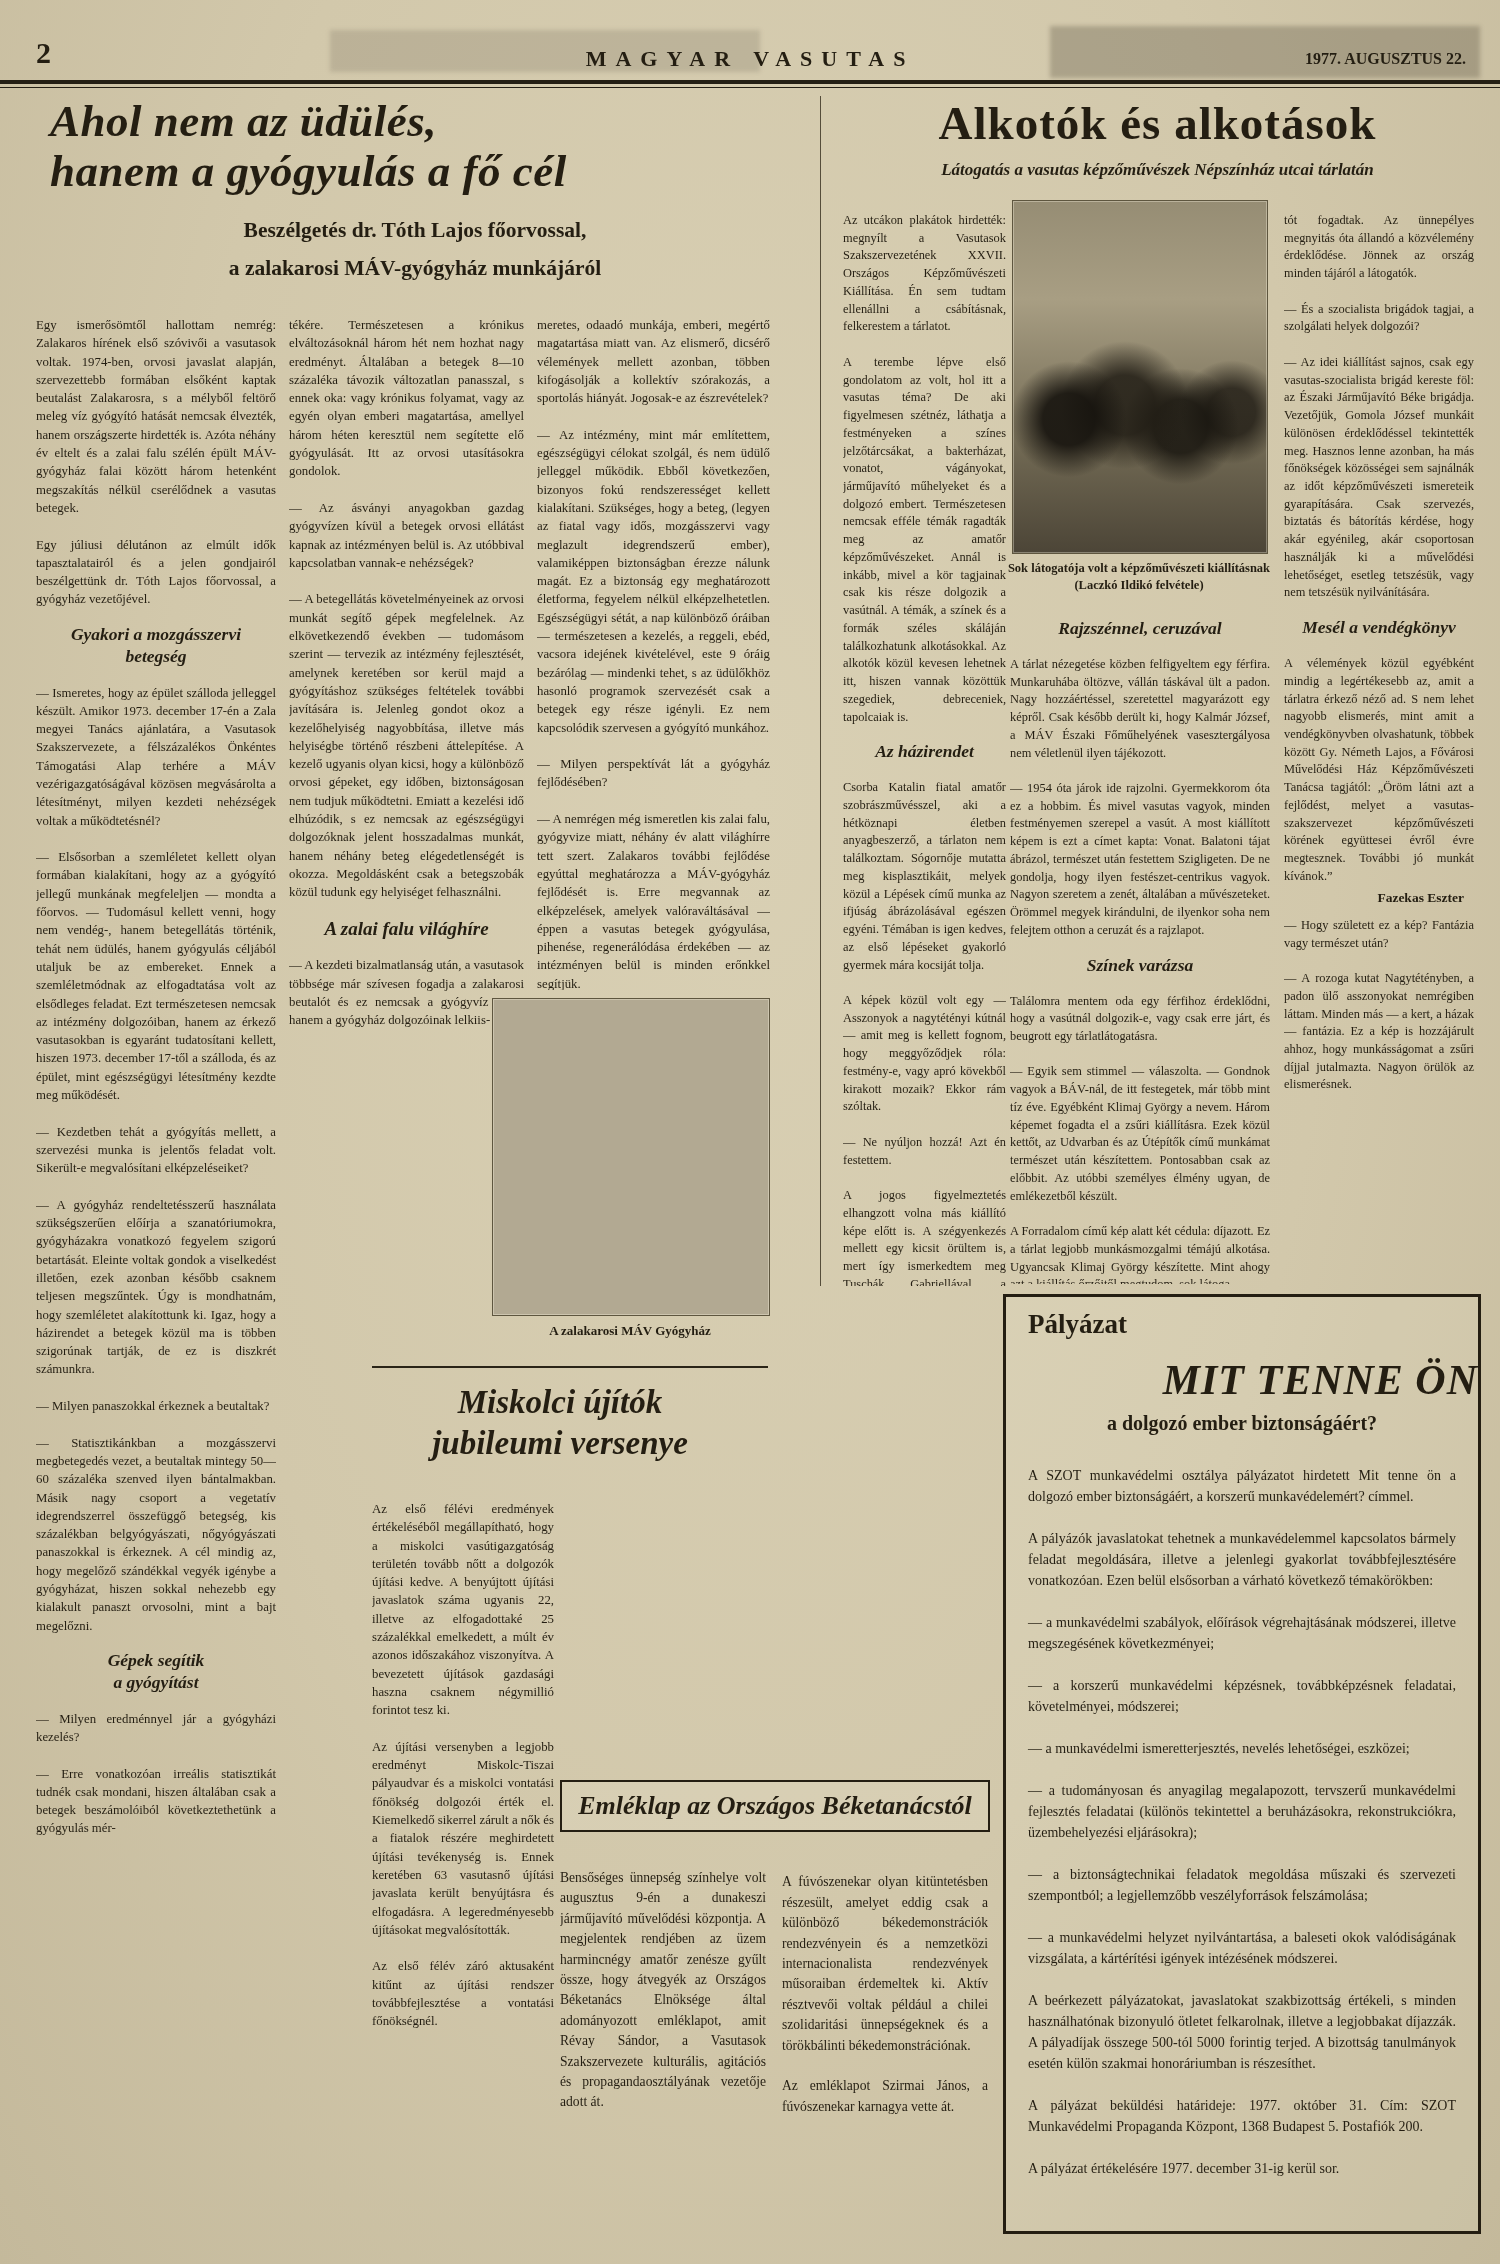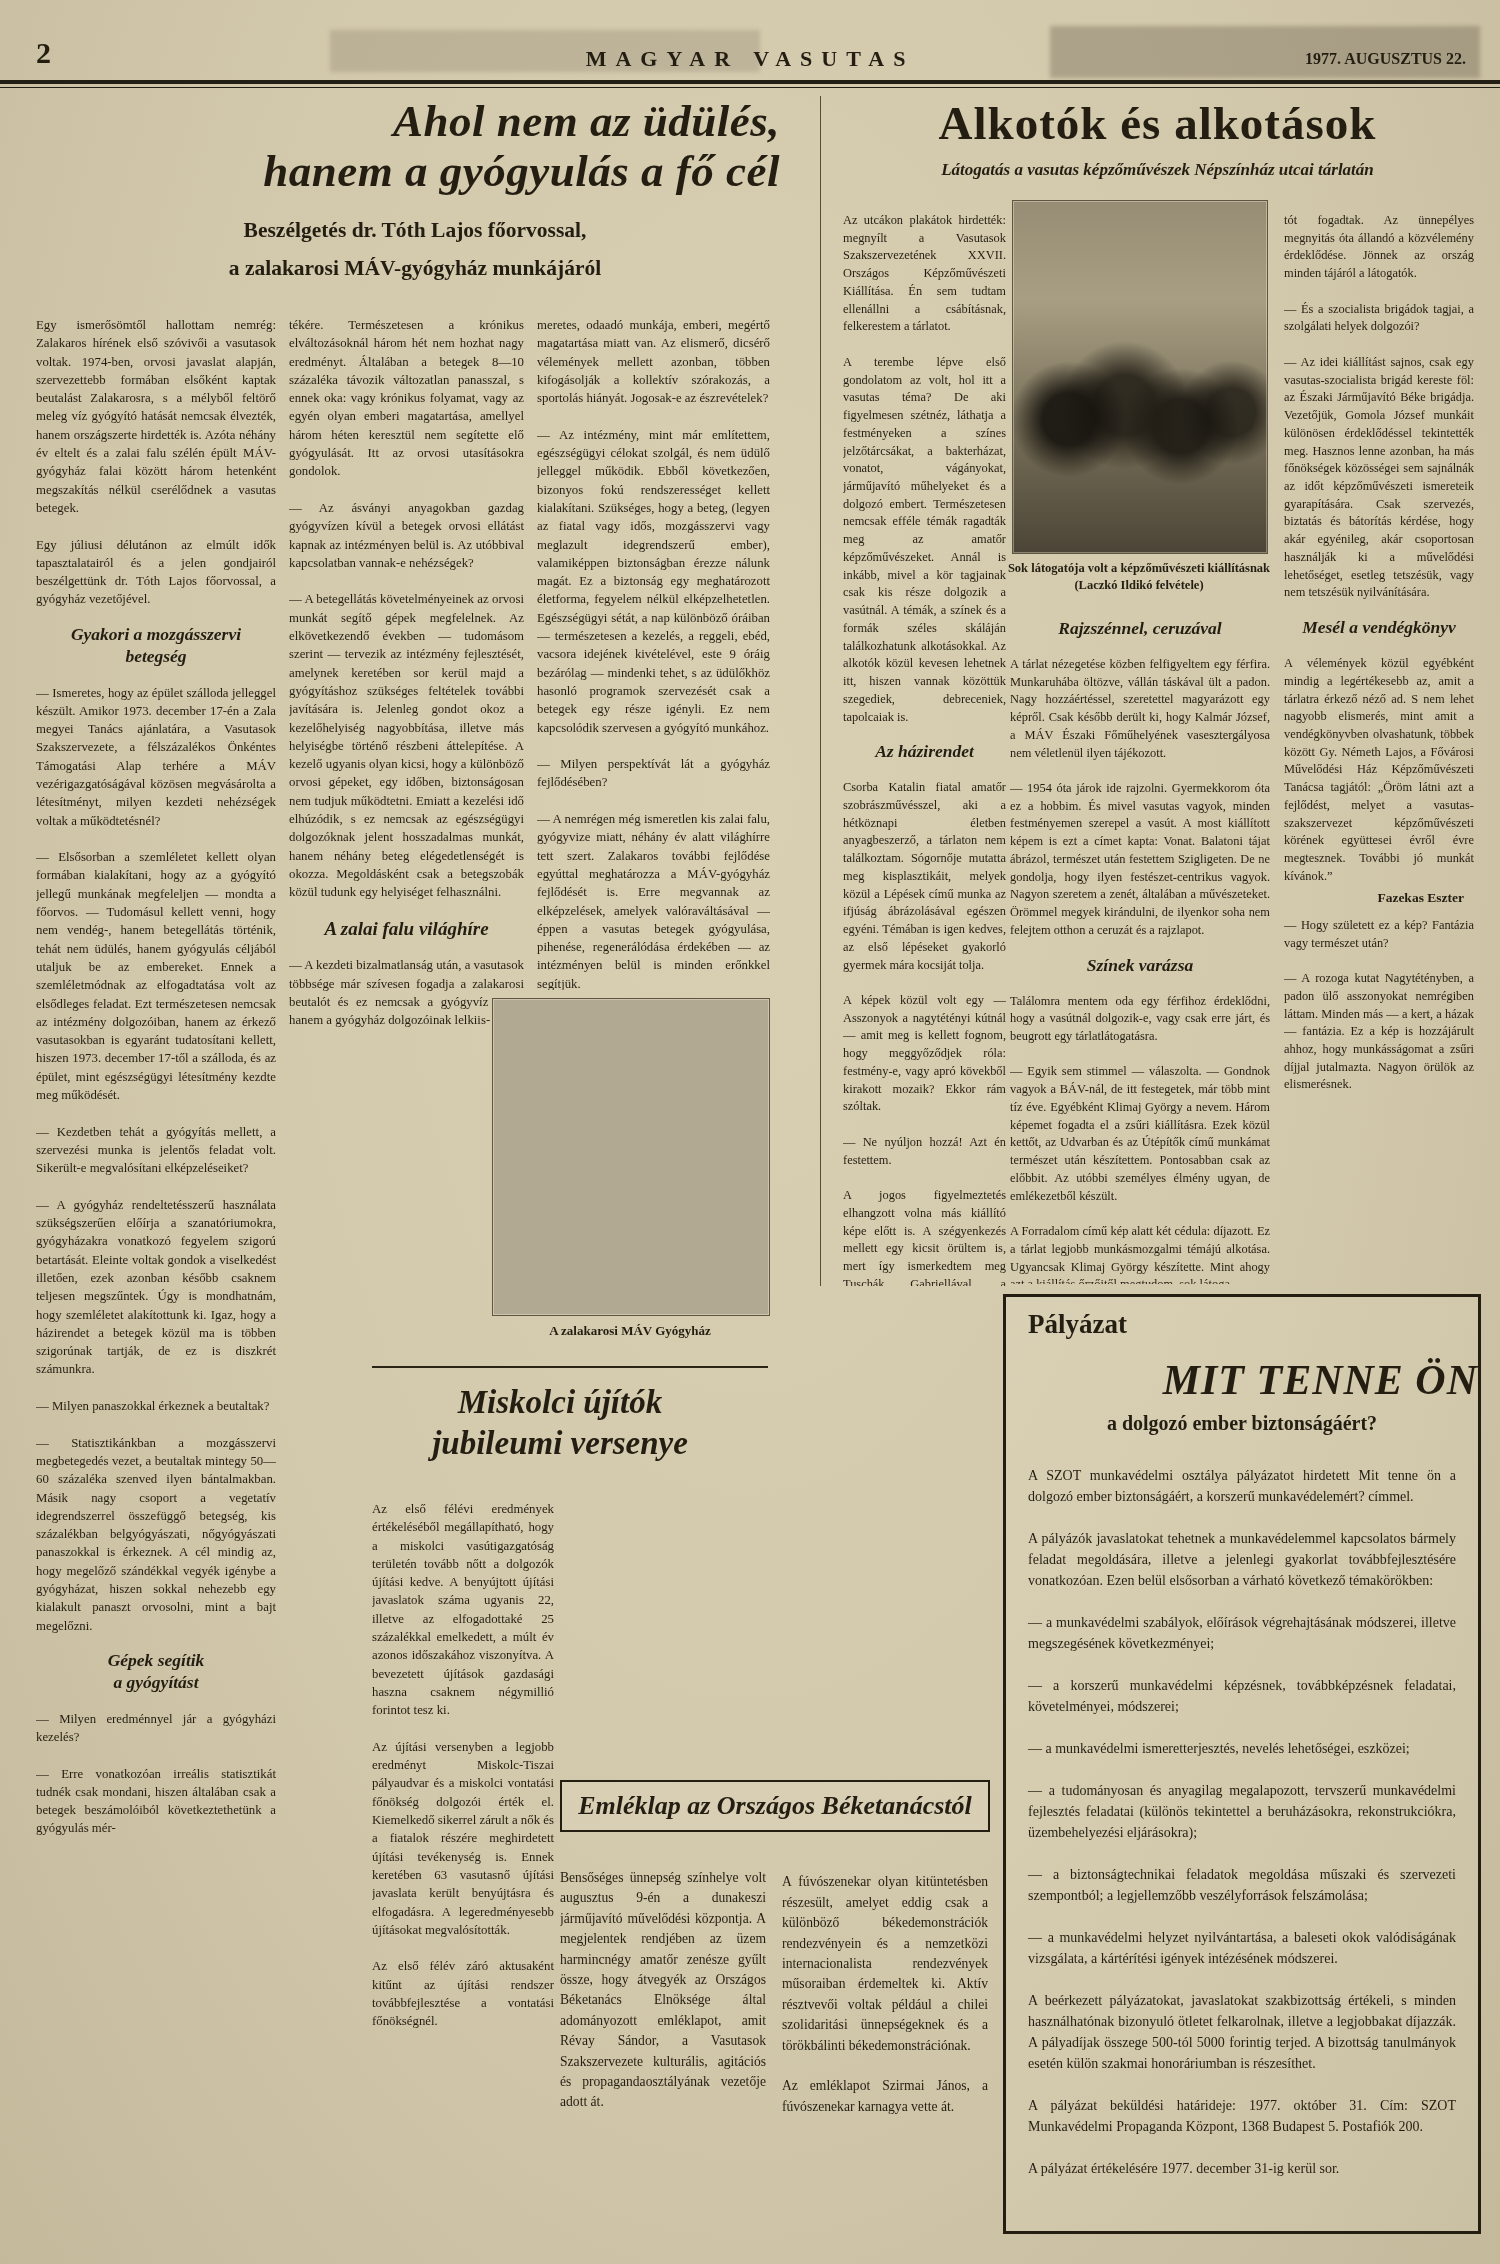--- a/index.html
+++ b/index.html
@@ -18,21 +18,21 @@
   .abs{position:absolute;}
   .ghost{background:rgba(70,62,48,.16);filter:blur(2px);}
   
   .pgnum{font-size:30px;font-weight:bold;}
   .masthead{left:0;right:0;text-align:center;font-size:22px;font-weight:bold;letter-spacing:9px;}
   .hdr-date{font-size:16px;font-weight:bold;}
   .hdr-rule{left:0;width:1500px;background:#241f14;}
   
   .headline-main{
     font-size:45px;line-height:1.12;font-weight:bold;font-style:italic;
-    text-align:right;white-space:pre-line;letter-spacing:.5px;
+    text-align:left;white-space:pre-line;letter-spacing:.5px;
   }
   .dek{font-size:21.5px;font-weight:bold;text-align:center;line-height:1.75;white-space:pre-line;}
   .headline-art{font-size:47px;font-weight:bold;text-align:center;letter-spacing:1px;}
   .dek-art{font-size:17px;font-weight:bold;font-style:italic;text-align:center;}
   .headline-misc{font-size:33px;font-weight:bold;font-style:italic;text-align:center;line-height:1.25;white-space:pre-line;}
   .peace-frame{border:2px solid #241e12;padding:9px 6px;text-align:center;
     font-size:26px;font-weight:bold;font-style:italic;background:rgba(255,252,240,.12);}
   
   .col{
     overflow:hidden;text-align:justify;

